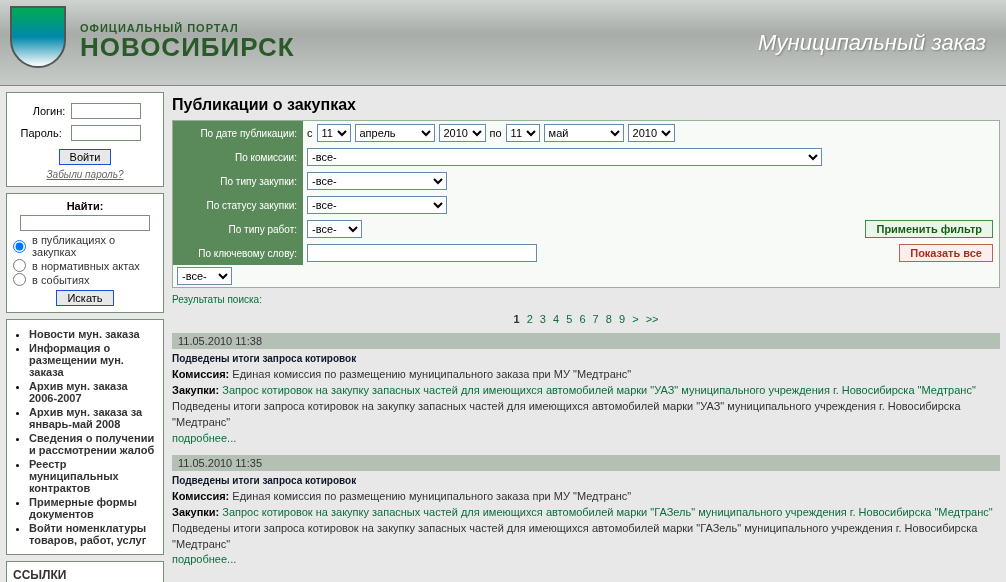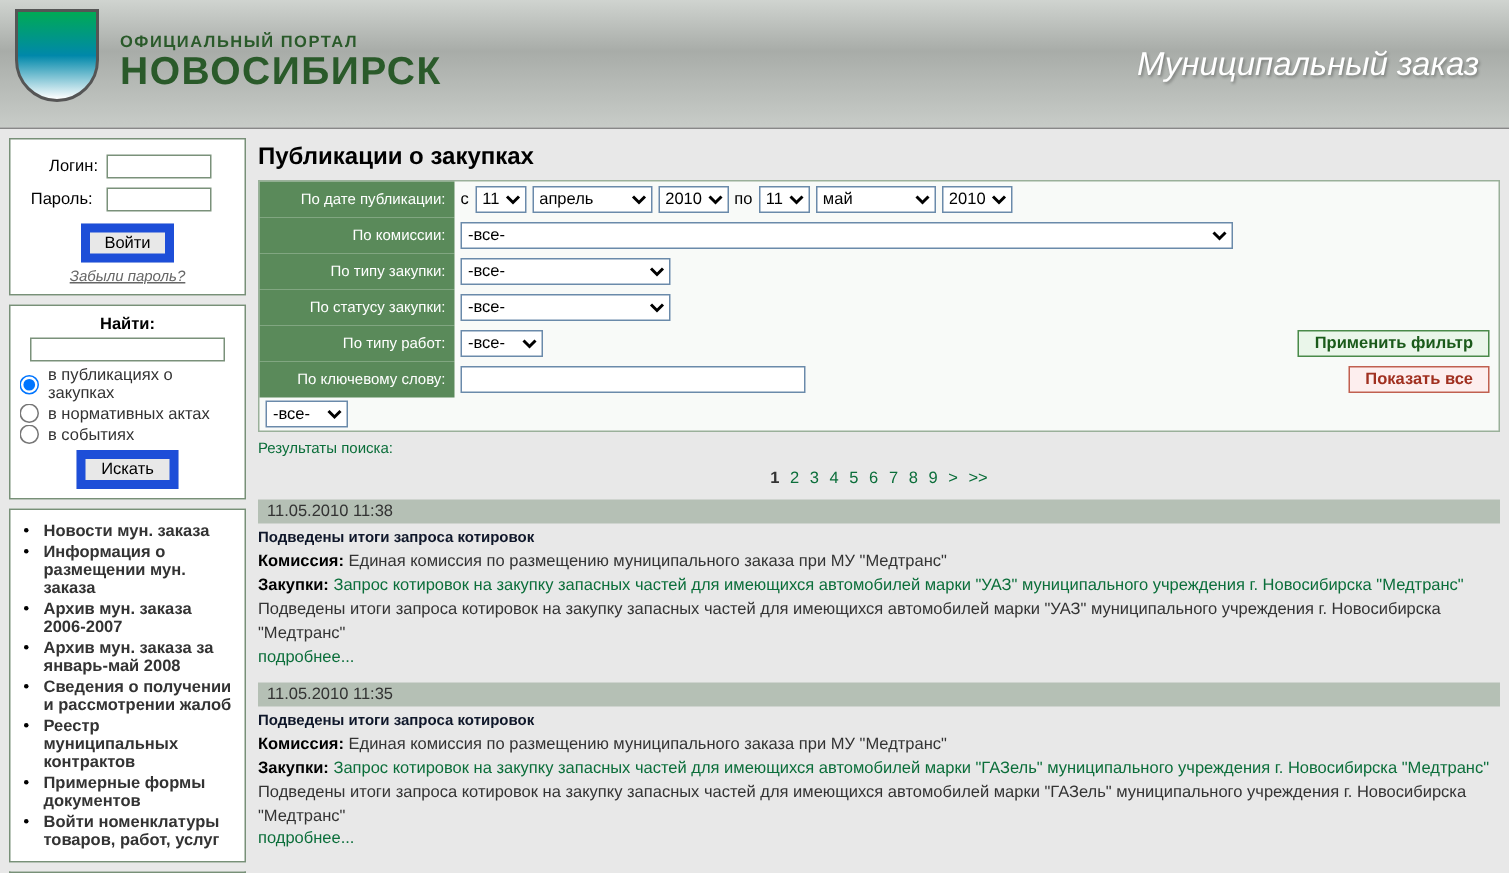--- a/index.html
+++ b/index.html
@@ -49,21 +49,21 @@
     margin-bottom: 6px;
     padding: 6px 6px;
   }
   .sbox td { font-size: 11px; padding: 2px; }
   .sbox input[type=text], .sbox input[type=password] { width: 70px; font-size: 11px; border: 1px solid #7a917a; height: 16px; }
   .sbox .wide input[type=text] { width: 130px; }
   .sbox label { font-size: 11px; color: #333; }
   .btn {
     font-size: 11px;
     padding: 1px 10px;
-    border: 6px solid #1d4ed8;
+    border: 1px solid #1d4ed8;
     background: #e8e8e8;
     cursor: pointer;
   }
   .forgot { font-style: italic; color: #666; font-size: 10px; text-decoration: underline; cursor: pointer;}
   .side-links { list-style: disc; padding-left: 16px; margin: 2px 0; }
   .side-links li { margin: 2px 0; }
   .side-links a { color: #333; text-decoration: none; font-size: 11px; font-weight: bold;}
   .side-head { font-weight: bold; font-size: 12px; color: #333; margin-bottom: 4px;}
   .main { flex: 1; }
   .main-title { color: #000000; font-weight: bold; font-size: 16px; margin: 4px 0 6px 0;}

